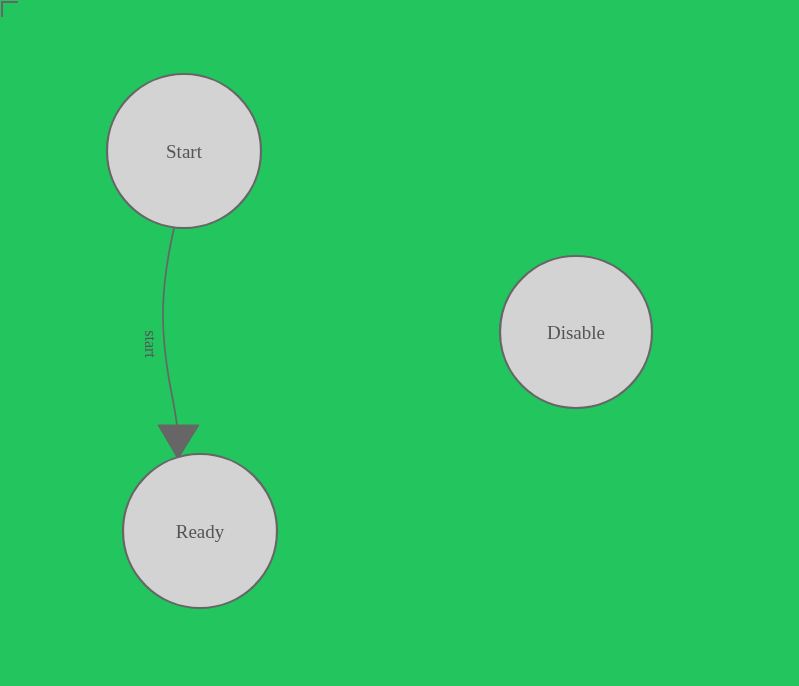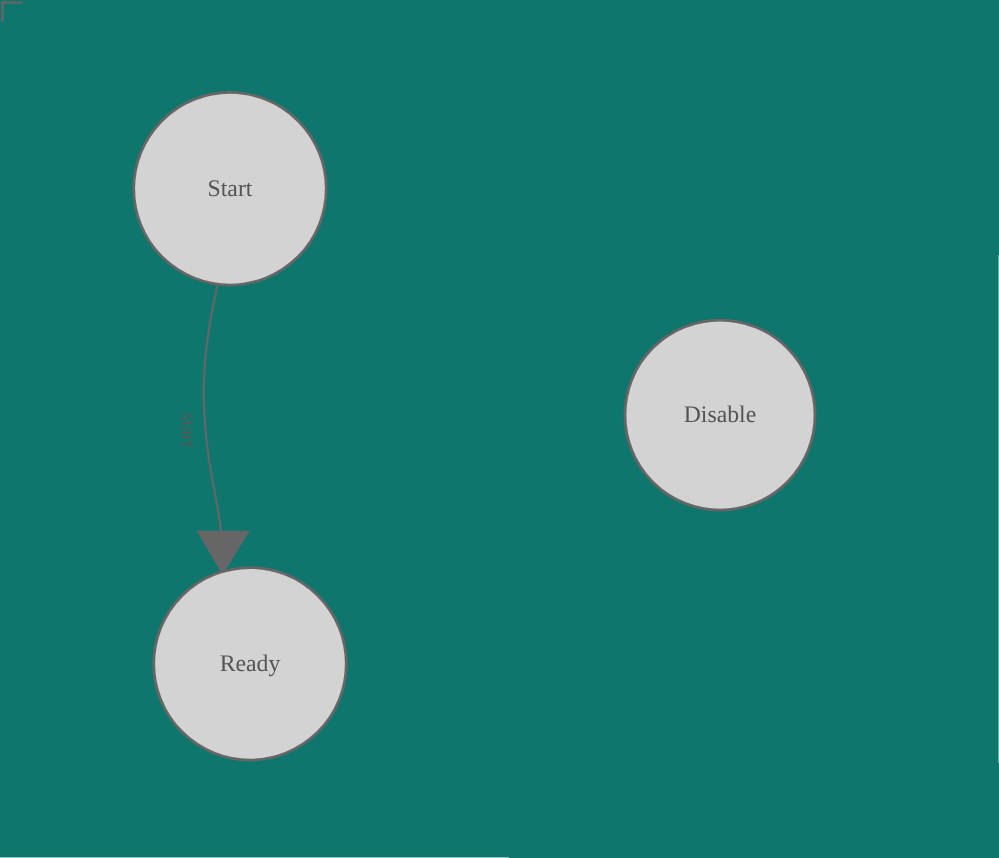--- a/index.html
+++ b/index.html
@@ -8,21 +8,21 @@
     padding: 0;
     background: #ffffff;
   }
   body {
     font-family: "Liberation Serif", "DejaVu Serif", serif;
   }
   #canvas {
     position: relative;
     width: 799px;
     height: 686px;
-    background: #0f766e;
+    background: #22c55e;
     overflow: hidden;
   }
   #graph-svg {
     position: absolute;
     left: 0;
     top: 0;
     width: 799px;
     height: 686px;
   }
   .node-circle {

